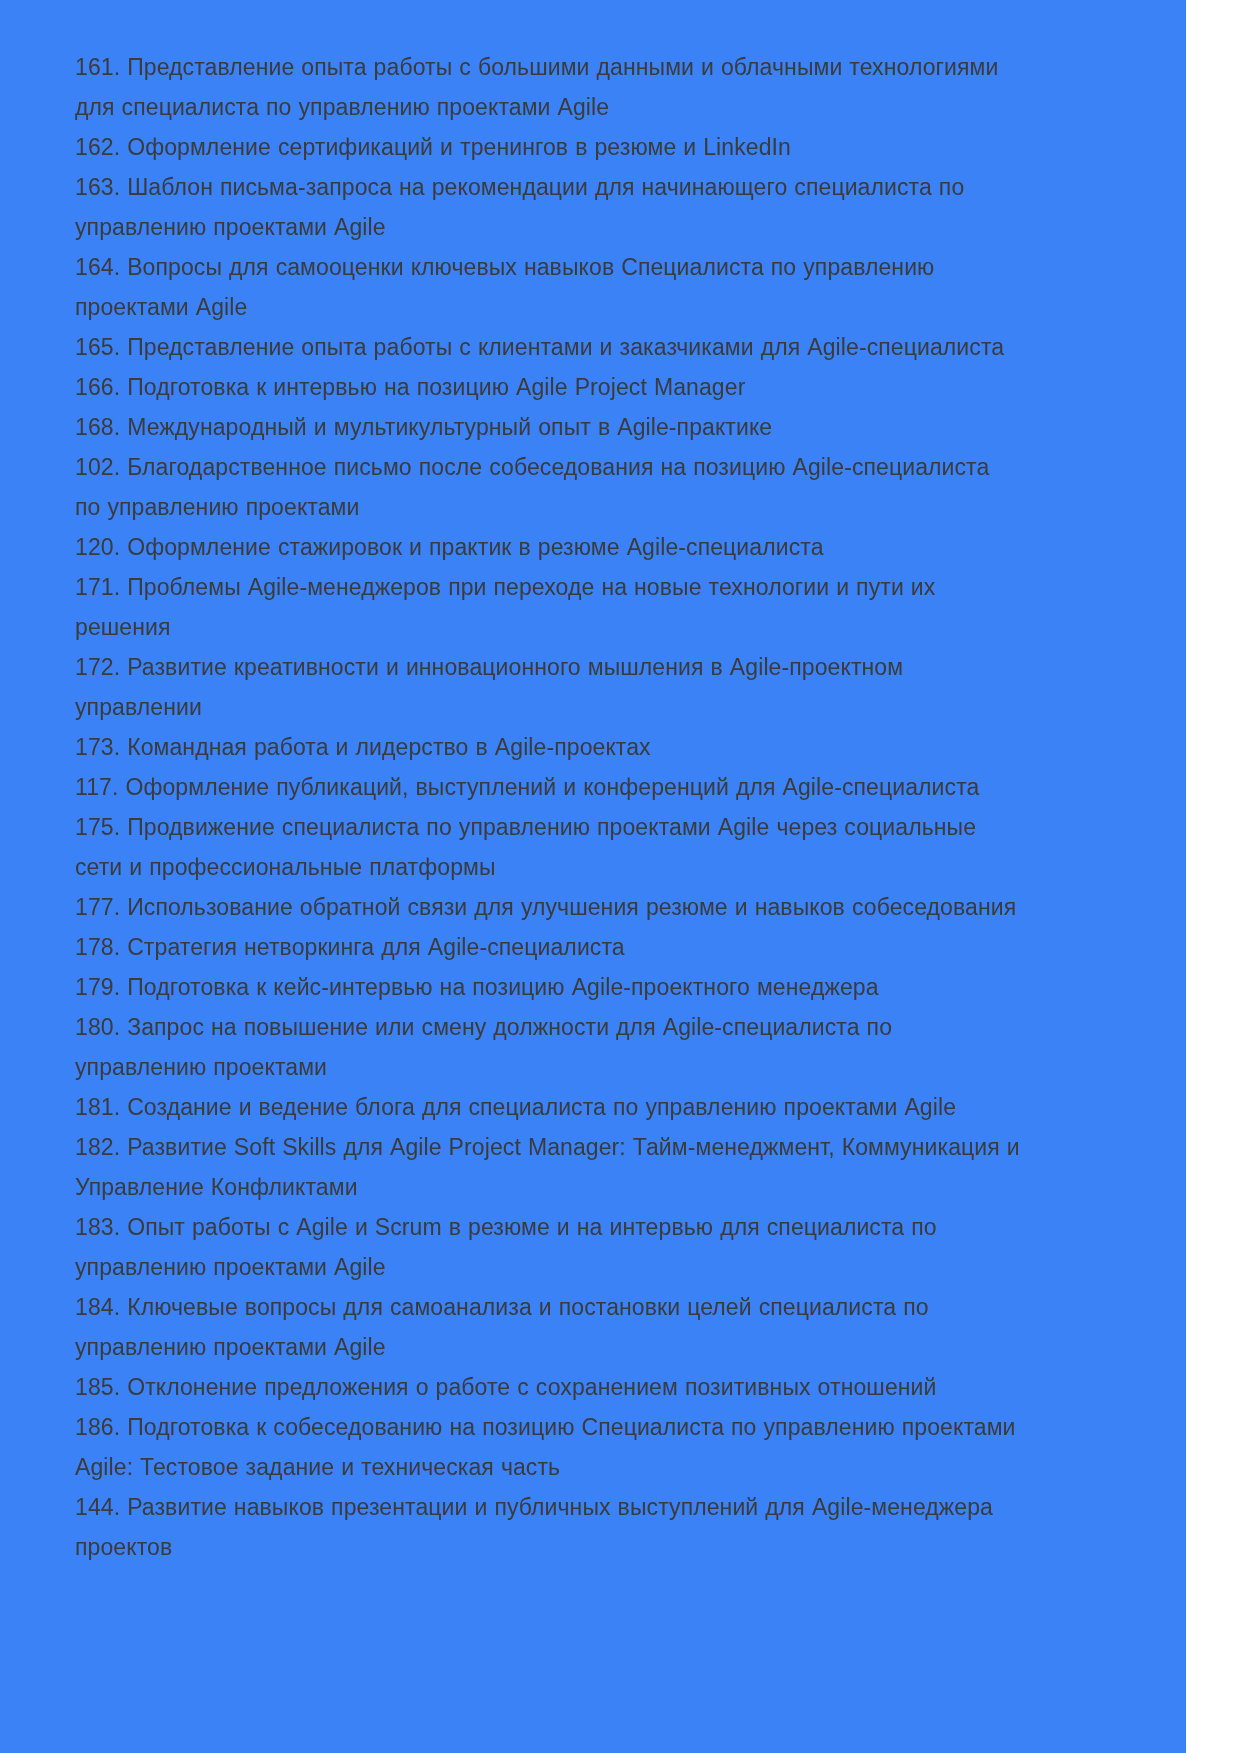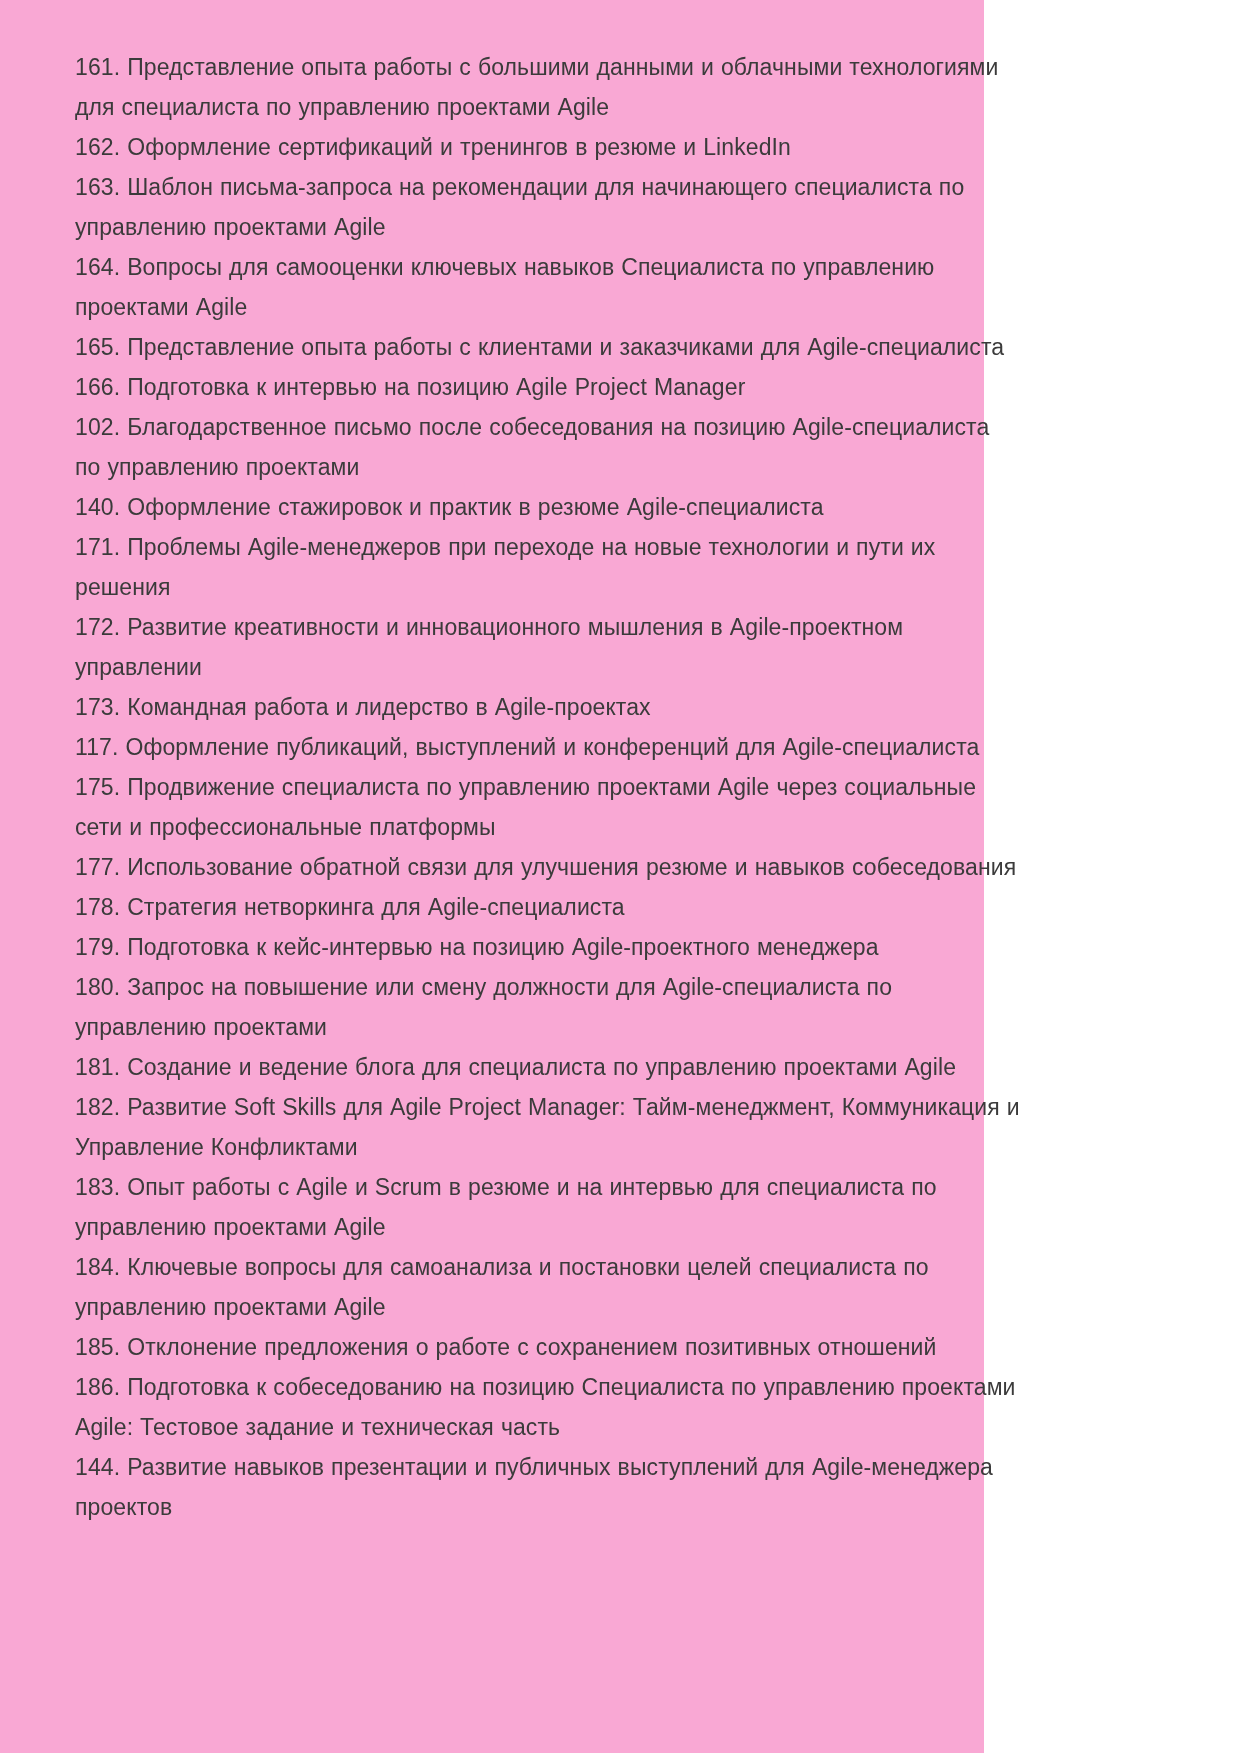--- a/index.html
+++ b/index.html
@@ -8,23 +8,23 @@
     background: #ffffff;
   }
   body {
     width: 1239px;
     height: 1753px;
     overflow: hidden;
     font-family: "Liberation Sans", "DejaVu Sans", sans-serif;
   }
   .page {
     box-sizing: border-box;
-    width: 984px;
+    width: 1186px;
     height: 1753px;
-    background: #f9a8d4;
+    background: #3b82f6;
     padding: 47px 219px 0 75px; 
   }
   .topic-list {
     width: 945px;
   }
   .topic-list p.topic {
     margin: 0;
     padding: 0;
     font-size: 23px;
     line-height: 40px;
@@ -38,22 +38,23 @@
 <body>
 
 <div class="page">
   <div class="topic-list">
       <p class="topic">161. Представление опыта работы с большими данными и облачными технологиями для специалиста по управлению проектами Agile</p>
       <p class="topic">162. Оформление сертификаций и тренингов в резюме и LinkedIn</p>
       <p class="topic">163. Шаблон письма-запроса на рекомендации для начинающего специалиста по управлению проектами Agile</p>
       <p class="topic">164. Вопросы для самооценки ключевых навыков Специалиста по управлению проектами Agile</p>
       <p class="topic">165. Представление опыта работы с клиентами и заказчиками для Agile-специалиста</p>
       <p class="topic">166. Подготовка к интервью на позицию Agile Project Manager</p>
+      <p class="topic">168. Международный и мультикультурный опыт в Agile-практике</p>
       <p class="topic">102. Благодарственное письмо после собеседования на позицию Agile-специалиста по управлению проектами</p>
-      <p class="topic">140. Оформление стажировок и практик в резюме Agile-специалиста</p>
+      <p class="topic">120. Оформление стажировок и практик в резюме Agile-специалиста</p>
       <p class="topic">171. Проблемы Agile-менеджеров при переходе на новые технологии и пути их решения</p>
       <p class="topic">172. Развитие креативности и инновационного мышления в Agile-проектном управлении</p>
       <p class="topic">173. Командная работа и лидерство в Agile-проектах</p>
       <p class="topic">117. Оформление публикаций, выступлений и конференций для Agile-специалиста</p>
       <p class="topic">175. Продвижение специалиста по управлению проектами Agile через социальные сети и профессиональные платформы</p>
       <p class="topic">177. Использование обратной связи для улучшения резюме и навыков собеседования</p>
       <p class="topic">178. Стратегия нетворкинга для Agile-специалиста</p>
       <p class="topic">179. Подготовка к кейс-интервью на позицию Agile-проектного менеджера</p>
       <p class="topic">180. Запрос на повышение или смену должности для Agile-специалиста по управлению проектами</p>
       <p class="topic">181. Создание и ведение блога для специалиста по управлению проектами Agile</p>

